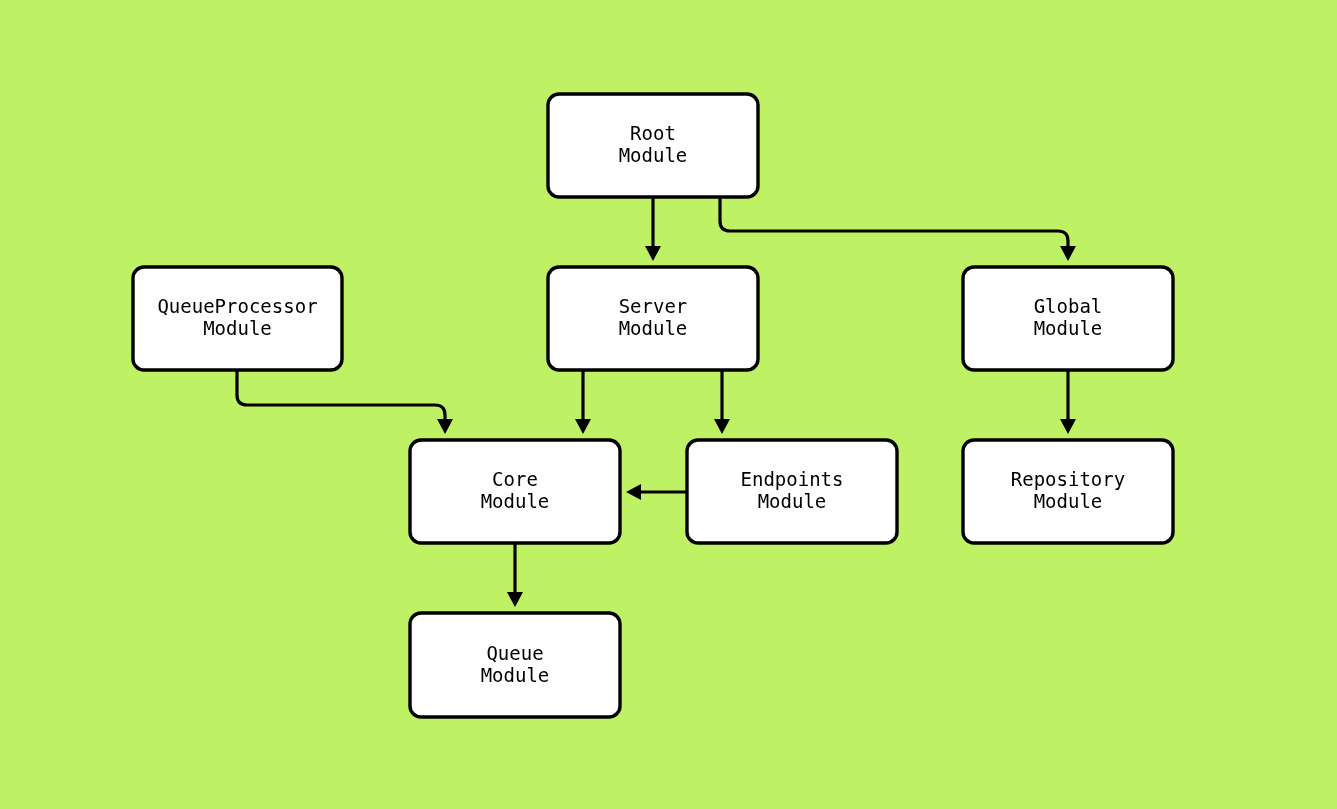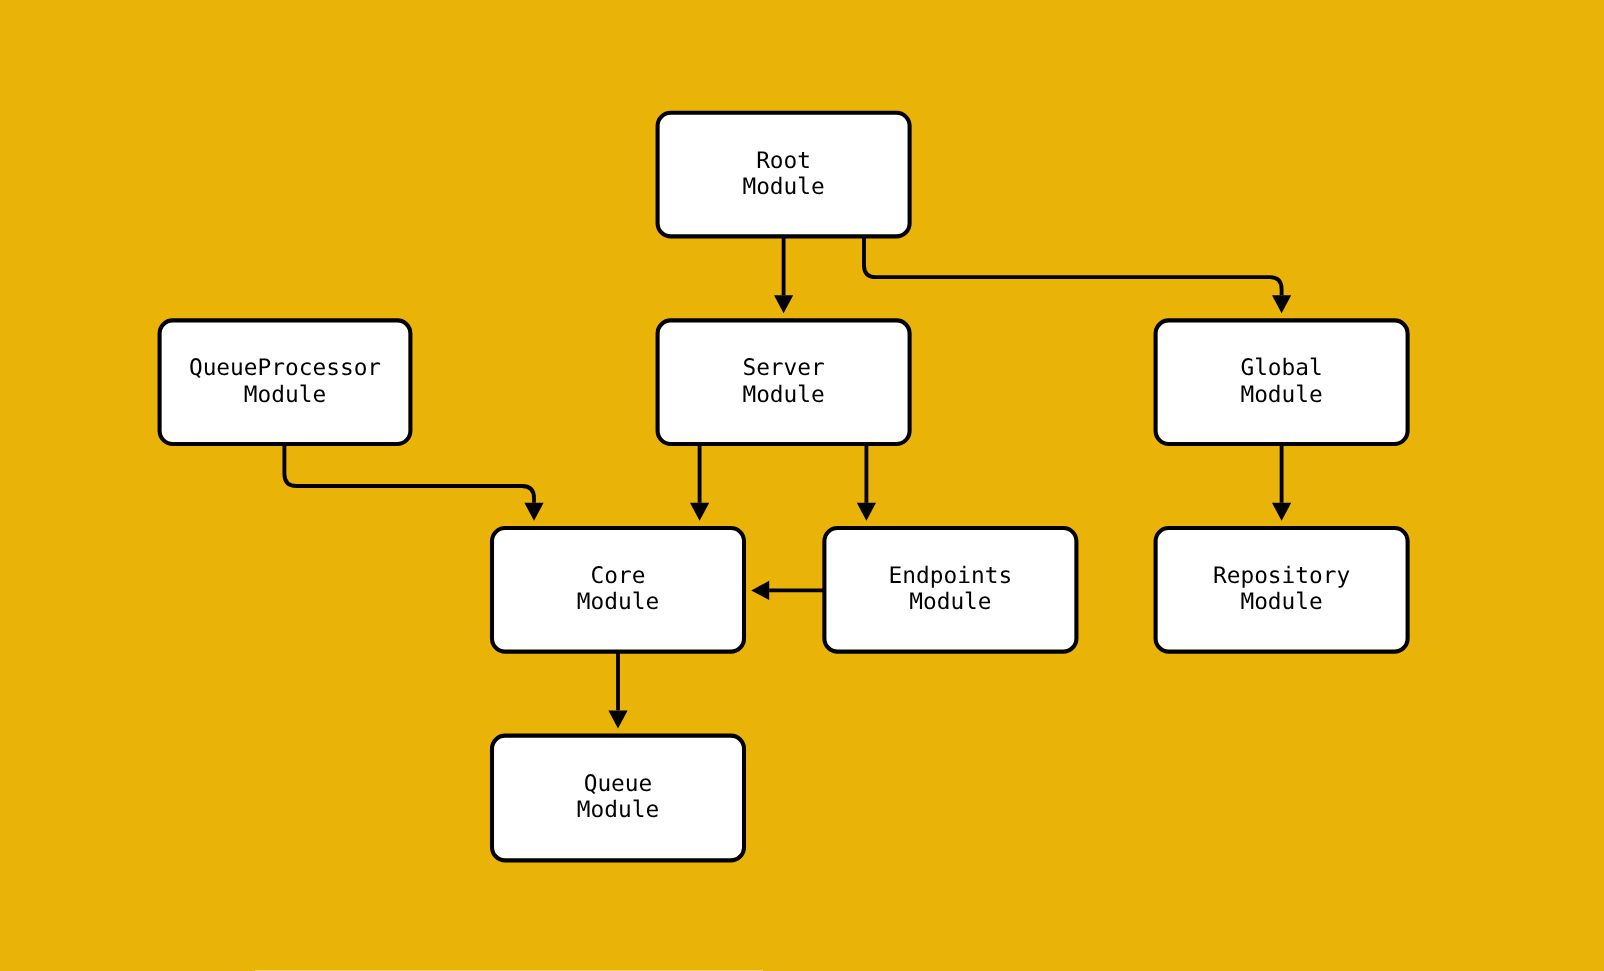--- a/index.html
+++ b/index.html
@@ -10,21 +10,21 @@
   body {
     width: 1337px;
     height: 809px;
     overflow: hidden;
     font-family: "DejaVu Sans Mono", "Liberation Mono", monospace;
   }
   #diagram-root {
     position: relative;
     width: 1337px;
     height: 809px;
-    background: #eab308;
+    background: #bef264;
   }
   svg#module-graph {
     position: absolute;
     left: 0;
     top: 0;
     width: 1337px;
     height: 809px;
     display: block;
   }
   .node-box {

